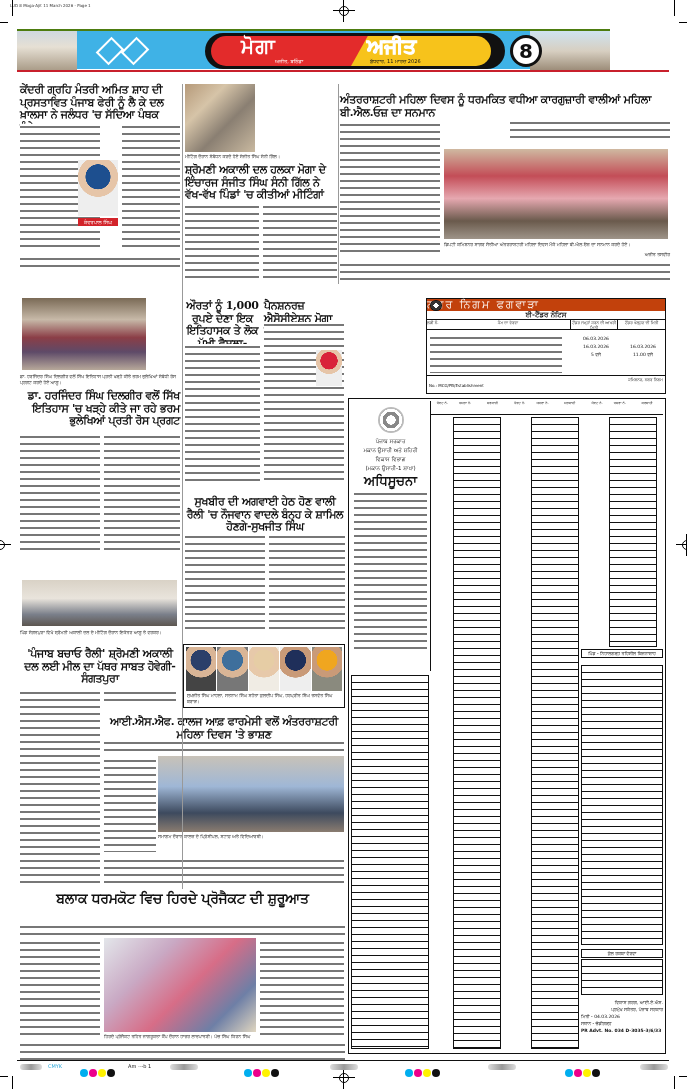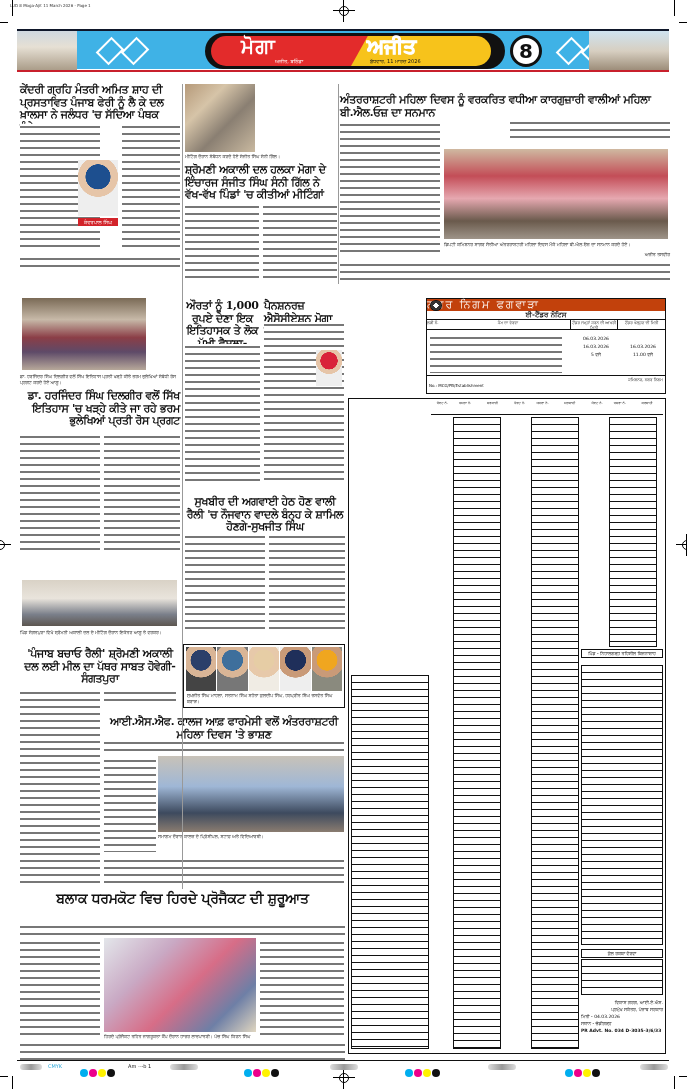--- a/index.html
+++ b/index.html
@@ -5,21 +5,21 @@
 *{box-sizing:border-box;margin:0;padding:0}
 body{width:687px;height:1089px;background:#fff;font-family:"DejaVu Sans",sans-serif;position:relative;overflow:hidden;color:#111}
 .abs{position:absolute}
 .slug{top:3px;left:10px;font-size:4px;color:#333;white-space:nowrap}
 .reg{width:22px;height:22px}
 .reg:before{content:"";position:absolute;left:10px;top:0;width:1px;height:22px;background:#000}
 .reg:after{content:"";position:absolute;top:10px;left:0;width:22px;height:1px;background:#000}
 .reg .c{position:absolute;left:6px;top:6px;width:10px;height:10px;border:1px solid #000;border-radius:50%}
 .crop{background:#000}
 
-.mast{top:29px;left:17px;width:652px;height:40px;background:#3fb2e6;border-top:2px solid #0f172a}
+.mast{top:29px;left:17px;width:593px;height:40px;background:#3fb2e6;border-top:2px solid #4d7c0f}
 .mast .photo-l{left:0;top:0;width:60px;height:40px;background:linear-gradient(#cfd8df,#e6e0d4 40%,#a89a86);}
 .mast .photo-r{right:0;top:0;width:80px;height:40px;background:linear-gradient(#cfe3f0,#d7cfc1 50%,#9a8a76);}
 .mast .pat{top:4px;width:26px;height:32px;border:3px solid #fff;transform:rotate(45deg) scale(.7)}
 .pill{left:188px;top:2px;width:300px;height:36px;border-radius:18px;background:#111;overflow:hidden}
 .pill .red{position:absolute;left:6px;top:3px;width:160px;height:30px;background:#e32b2b;border-radius:15px 0 0 15px;clip-path:polygon(0 0,100% 0,88% 100%,0 100%)}
 .pill .yel{position:absolute;left:146px;top:3px;width:140px;height:30px;background:#f7c31b;border-radius:0 15px 15px 0;clip-path:polygon(12% 0,100% 0,100% 100%,0 100%)}
 .mt1{position:absolute;left:36px;top:1px;color:#fff;font-size:20px;font-weight:bold;letter-spacing:1px}
 .mt2{position:absolute;left:162px;top:1px;color:#e5e5e5;font-size:20px;font-weight:bold;-webkit-text-stroke:1px #fff}
 .msub1{position:absolute;left:70px;top:25px;color:#fff;font-size:5px}
 .msub2{position:absolute;left:165px;top:25px;color:#111;font-size:5px}
@@ -95,21 +95,21 @@
 <div class="abs portrait" style="left:78px;top:160px;width:40px;height:56px"></div>
 <div class="abs badge" style="left:78px;top:218px;width:40px">ਕੰਵਰਪਾਲ ਸਿੰਘ</div>
 <div class="abs txt lines" style="left:122px;top:124px;width:58px;height:128px"></div>
 
 <div class="abs photo" style="left:185px;top:84px;width:70px;height:68px"></div>
 <div class="abs cap" style="left:185px;top:154px;width:150px">ਮੀਟਿੰਗ ਦੌਰਾਨ ਸੰਬੋਧਨ ਕਰਦੇ ਹੋਏ ਸੰਜੀਤ ਸਿੰਘ ਸੰਨੀ ਗਿੱਲ।</div>
 <div class="abs hl sm" style="left:185px;top:164px;width:150px">ਸ਼੍ਰੋਮਣੀ ਅਕਾਲੀ ਦਲ ਹਲਕਾ ਮੋਗਾ ਦੇ ਇੰਚਾਰਜ ਸੰਜੀਤ ਸਿੰਘ ਸੰਨੀ ਗਿੱਲ ਨੇ ਵੱਖ-ਵੱਖ ਪਿੰਡਾਂ 'ਚ ਕੀਤੀਆਂ ਮੀਟਿੰਗਾਂ</div>
 <div class="abs txt lines" style="left:185px;top:204px;width:74px;height:78px"></div>
 <div class="abs txt lines" style="left:263px;top:204px;width:74px;height:78px"></div>
 
-<div class="abs hl sm" style="left:340px;top:94px;width:330px">ਅੰਤਰਰਾਸ਼ਟਰੀ ਮਹਿਲਾ ਦਿਵਸ ਨੂੰ ਵਰਕਰਿਤ ਵਧੀਆ ਕਾਰਗੁਜ਼ਾਰੀ ਵਾਲੀਆਂ ਮਹਿਲਾ ਬੀ.ਐਲ.ਓਜ਼ ਦਾ ਸਨਮਾਨ</div>
+<div class="abs hl sm" style="left:340px;top:94px;width:330px">ਅੰਤਰਰਾਸ਼ਟਰੀ ਮਹਿਲਾ ਦਿਵਸ ਨੂੰ ਧਰਮਕਿਤ ਵਧੀਆ ਕਾਰਗੁਜ਼ਾਰੀ ਵਾਲੀਆਂ ਮਹਿਲਾ ਬੀ.ਐਲ.ਓਜ਼ ਦਾ ਸਨਮਾਨ</div>
 <div class="abs txt lines" style="left:340px;top:122px;width:100px;height:130px"></div>
 <div class="abs ph-grp" style="left:444px;top:149px;width:224px;height:90px"></div>
 <div class="abs txt lines" style="left:510px;top:120px;width:160px;height:22px"></div>
 <div class="abs cap" style="left:444px;top:242px;width:224px">ਡਿਪਟੀ ਕਮਿਸ਼ਨਰ ਸਾਗਰ ਸੇਤੀਆ ਅੰਤਰਰਾਸ਼ਟਰੀ ਮਹਿਲਾ ਦਿਵਸ ਮੌਕੇ ਮਹਿਲਾ ਬੀ.ਐਲ.ਓਜ਼ ਦਾ ਸਨਮਾਨ ਕਰਦੇ ਹੋਏ।</div>
 <div class="abs cap" style="left:630px;top:252px;width:40px;text-align:right">ਅਜੀਤ ਤਸਵੀਰ</div>
 <div class="abs txt lines" style="left:340px;top:262px;width:330px;height:22px"></div>
 
 <div class="abs txt lines" style="left:20px;top:256px;width:160px;height:14px"></div>
 <div class="abs ph-banner" style="left:22px;top:298px;width:124px;height:72px"></div>
 <div class="abs cap" style="left:20px;top:374px;width:160px">ਡਾ. ਹਰਜਿੰਦਰ ਸਿੰਘ ਦਿਲਗੀਰ ਵਲੋਂ ਸਿੱਖ ਇਤਿਹਾਸ ਪ੍ਰਤੀ ਖੜ੍ਹੇ ਕੀਤੇ ਭਰਮ ਭੁਲੇਖਿਆਂ ਸੰਬੰਧੀ ਰੋਸ ਪ੍ਰਗਟ ਕਰਦੇ ਹੋਏ ਆਗੂ।</div>
@@ -179,20 +179,31 @@
     <div>16.03.2026</div>
     <div>11.00 ਵਜੇ</div>
   </div>
   <div class="abs" style="left:0;top:76px;width:100%;border-top:1px solid #111;font-size:4px;padding:1px 2px;line-height:6px">
     <div style="text-align:right">ਕਮਿਸ਼ਨਰ, ਨਗਰ ਨਿਗਮ</div>
     <div>No.: MCG/PB/Establishment</div>
   </div>
 </div>
 
 <div class="abs box" style="left:348px;top:398px;width:318px;height:656px;border-width:1.5px">
+  <div class="abs" style="left:2px;top:2px;width:80px;height:270px;border-right:1px solid #111">
+    <div style="margin:6px auto 4px;width:26px;height:26px;border-radius:50%;background:radial-gradient(#fff 25%,#888 26% 45%,#fff 46% 60%,#bbb 61%)"></div>
+    <div style="font-size:5.5px;text-align:center;line-height:9px">
+      <div>ਪੰਜਾਬ ਸਰਕਾਰ</div>
+      <div>ਮਕਾਨ ਉਸਾਰੀ ਅਤੇ ਸ਼ਹਿਰੀ</div>
+      <div>ਵਿਕਾਸ ਵਿਭਾਗ</div>
+      <div>(ਮਕਾਨ ਉਸਾਰੀ-1 ਸ਼ਾਖਾ)</div>
+    </div>
+    <div style="font-size:13px;font-weight:bold;text-align:center;font-family:'DejaVu Serif',serif">ਅਧਿਸੂਚਨਾ</div>
+    <div class="lines" style="margin:2px 3px;height:160px"></div>
+  </div>
   <div class="abs" style="left:82px;top:2px;width:232px;height:14px;display:flex;font-size:3.5px;border-bottom:1px solid #111">
     <span style="flex:1;text-align:center">ਖੇਵਟ ਨੰ.</span>
     <span style="flex:1;text-align:center">ਖਸਰਾ ਨੰ.</span>
     <span style="flex:1.4;text-align:center">ਸਰਸਾਹੀ</span>
     <span style="flex:1;text-align:center">ਖੇਵਟ ਨੰ.</span>
     <span style="flex:1;text-align:center">ਖਸਰਾ ਨੰ.</span>
     <span style="flex:1.4;text-align:center">ਸਰਸਾਹੀ</span>
     <span style="flex:1;text-align:center">ਖੇਵਟ ਨੰ.</span>
     <span style="flex:1;text-align:center">ਖਸਰਾ ਨੰ.</span>
     <span style="flex:1.4;text-align:center">ਸਰਸਾਹੀ</span>

